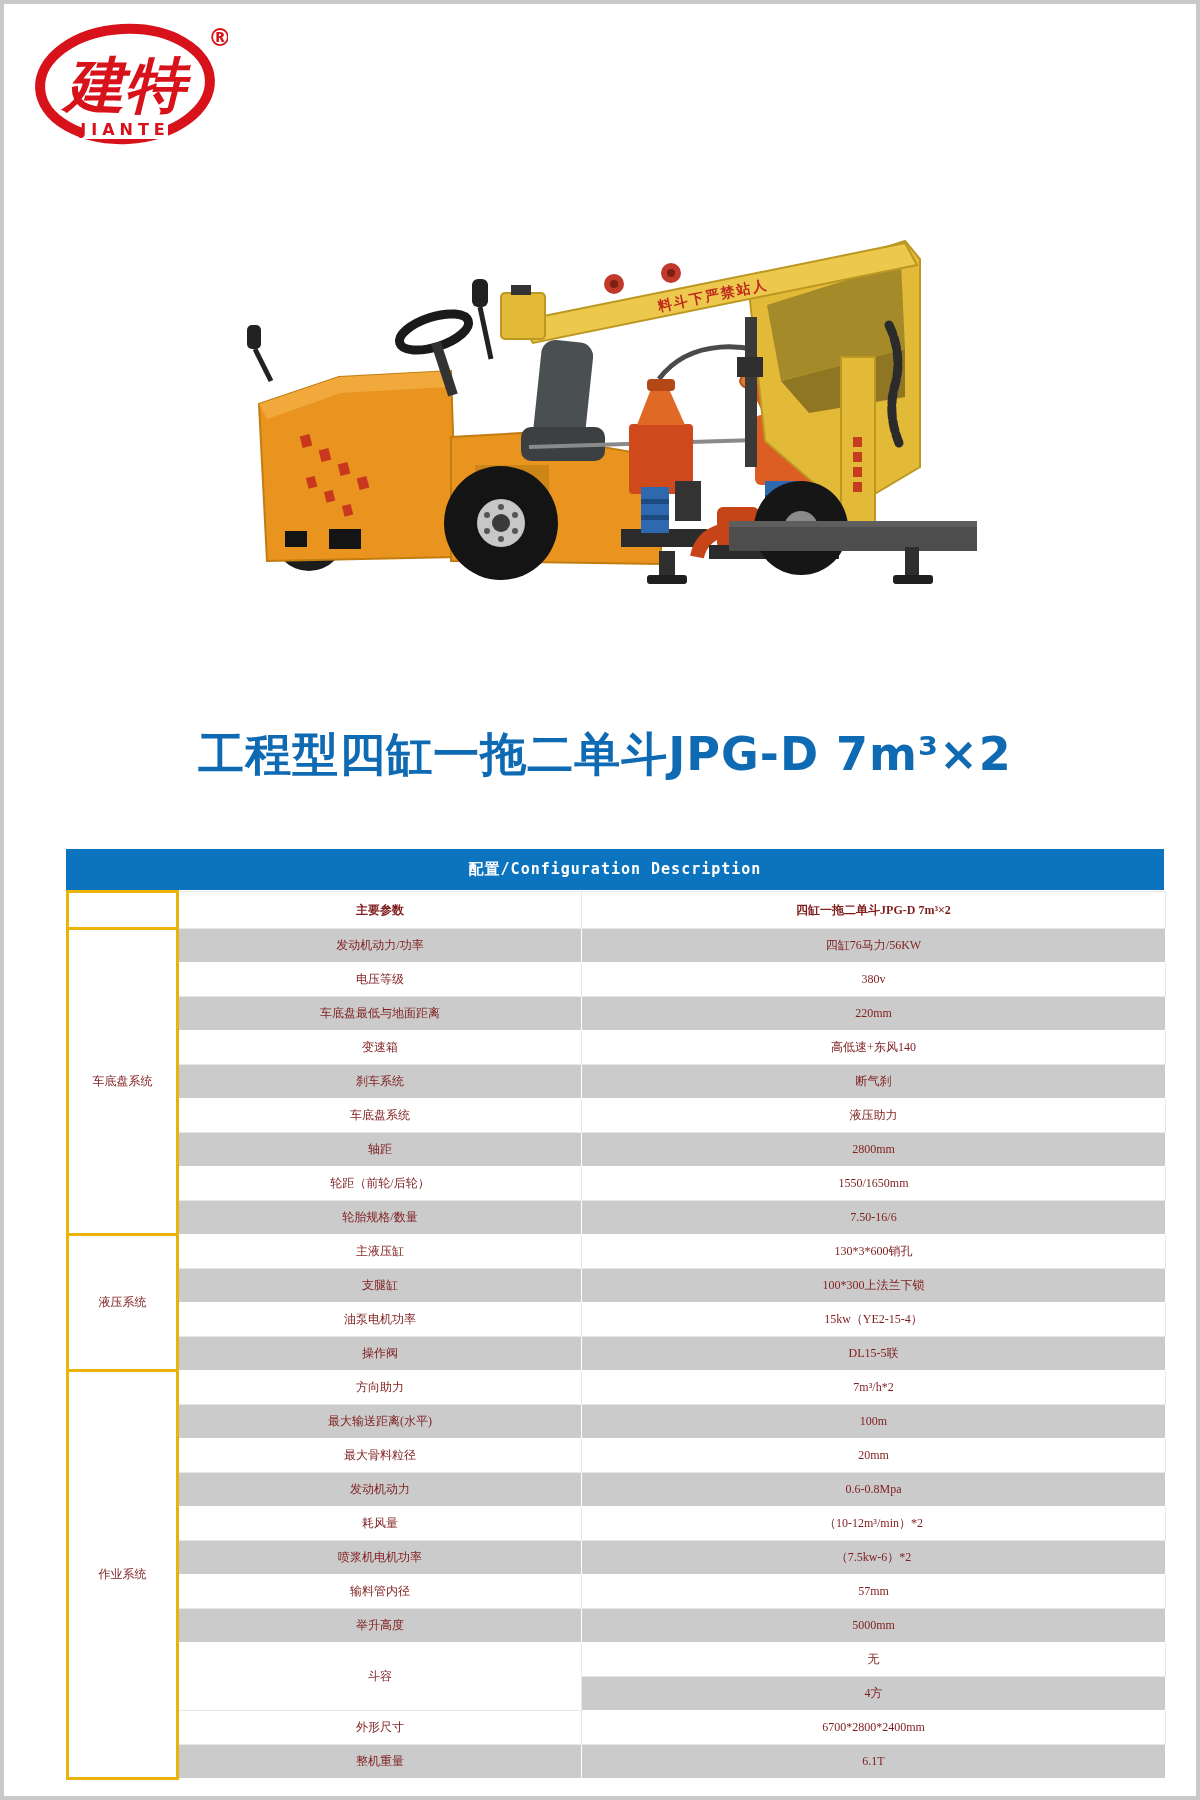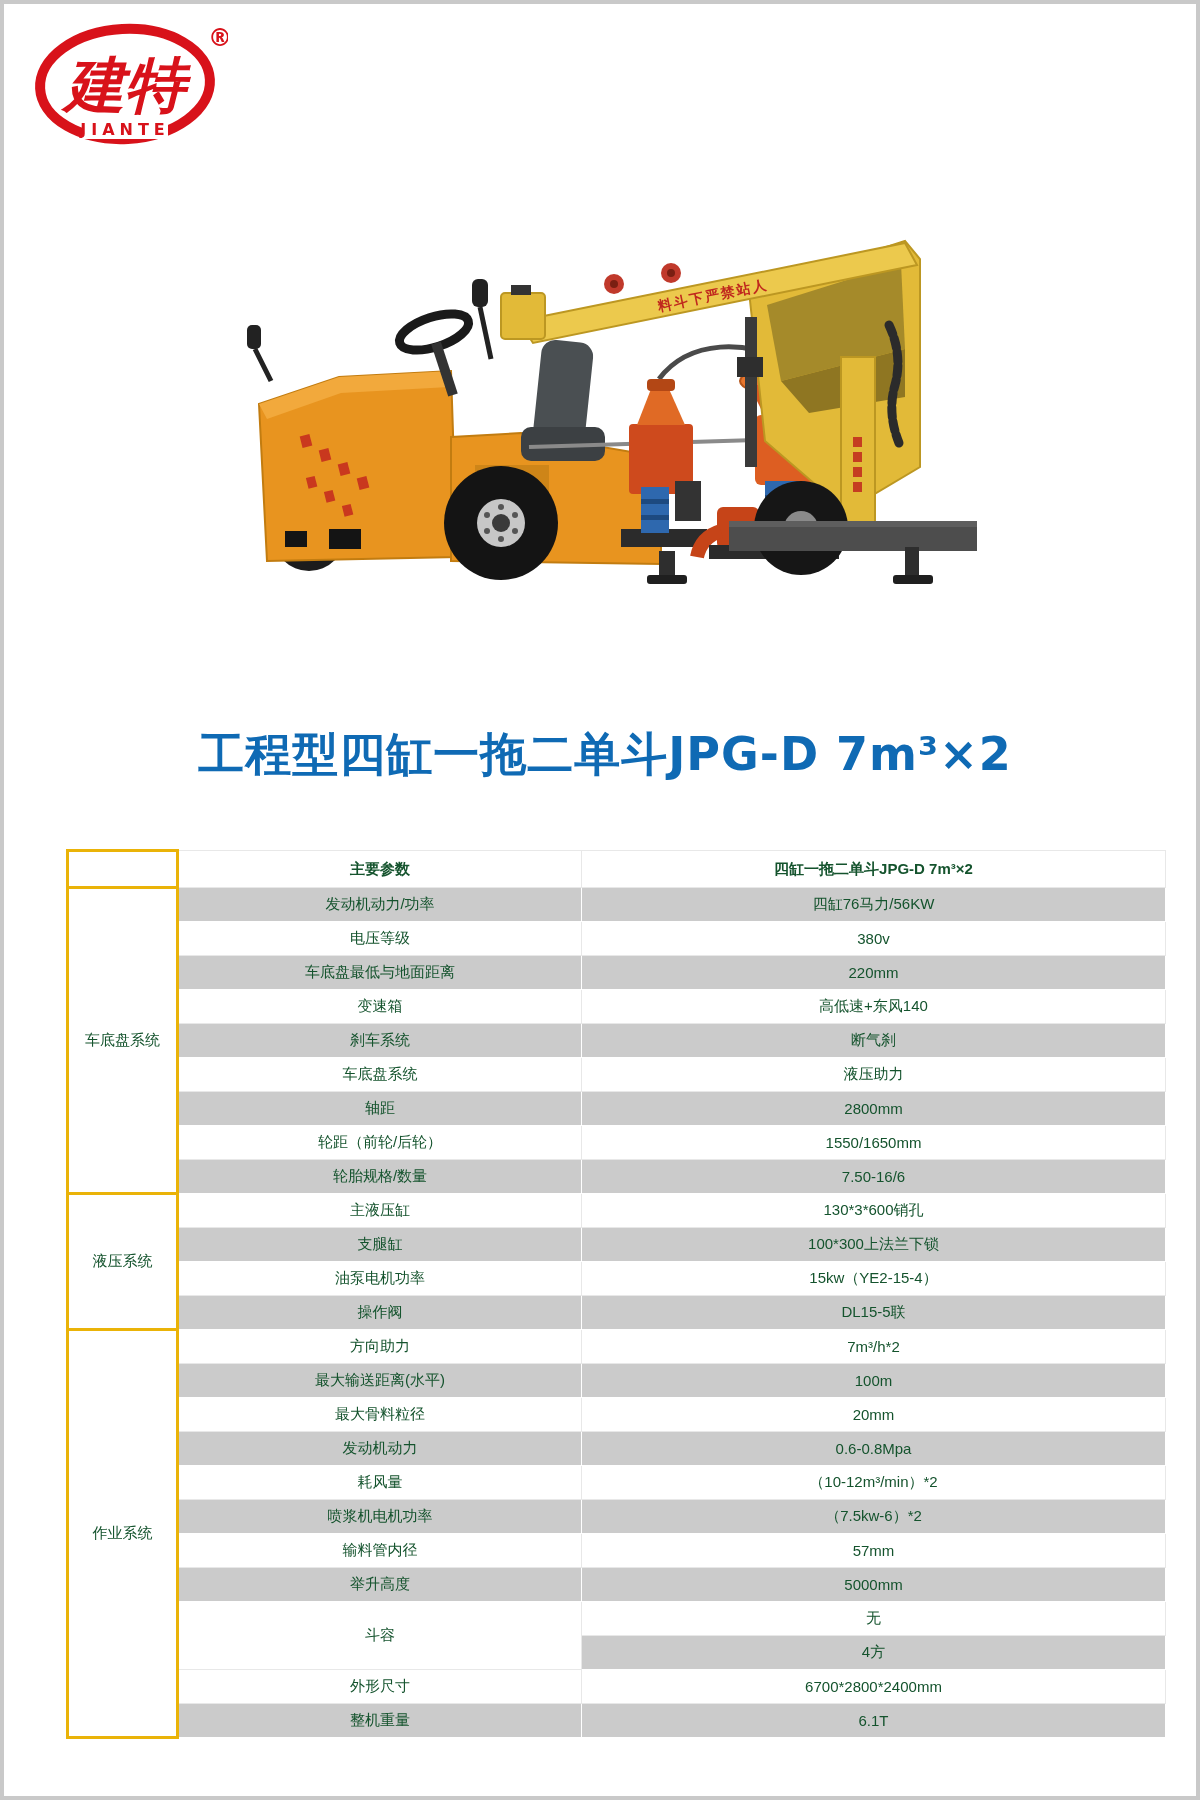--- a/index.html
+++ b/index.html
@@ -30,22 +30,22 @@
   }
   .spec{position:absolute;left:62px;top:845px;width:1098px;}
   .banner{
     height:41px;background:var(--bar-blue);color:#fff;
     display:flex;align-items:center;justify-content:center;
     font-family:"DejaVu Sans Mono","Liberation Mono",monospace;
     font-weight:bold;font-size:15px;letter-spacing:1px;
   }
   table.spec-table{
     width:100%;border-collapse:collapse;table-layout:fixed;
-    font-family:Liberation Sans, sans-serif;
-    font-size:15px;color:#14532d;
+    font-family:Liberation Serif, serif;
+    font-size:12px;color:#7f1d1d;
   }
   .spec-table td{
     height:33px;padding:0 4px;text-align:center;vertical-align:middle;
     border:1px solid var(--line-light);
     overflow:hidden;white-space:nowrap;
   }
   .spec-table thead td{font-weight:bold;height:34px;}
   .spec-table td.gray{background:var(--stripe-gray);border-color:#fff;}
   .spec-table td.cat{background:#fff;border:3px solid #eab308;}
 </style>
@@ -164,20 +164,21 @@
       <rect x="470" y="322" width="16" height="28" fill="#2e2e2e"></rect>
       <rect x="458" y="346" width="40" height="9" rx="3" fill="#1f1f1f"></rect>
       <rect x="716" y="318" width="14" height="32" fill="#2e2e2e"></rect>
       <rect x="704" y="346" width="40" height="9" rx="3" fill="#1f1f1f"></rect>
     </svg>
   </div>
 
   <div class="page-title">工程型四缸一拖二单斗JPG-D 7m³×2</div>
 
   <div class="spec">
+    <div class="banner">配置/Configuration Description</div>
     <table class="spec-table">
       <colgroup>
         <col style="width:110px">
           <col style="width:404px">
           <col style="width:584px">
       </colgroup>
       <thead>
         <tr>
           <td class="cat"></td>
           <td>主要参数</td>

